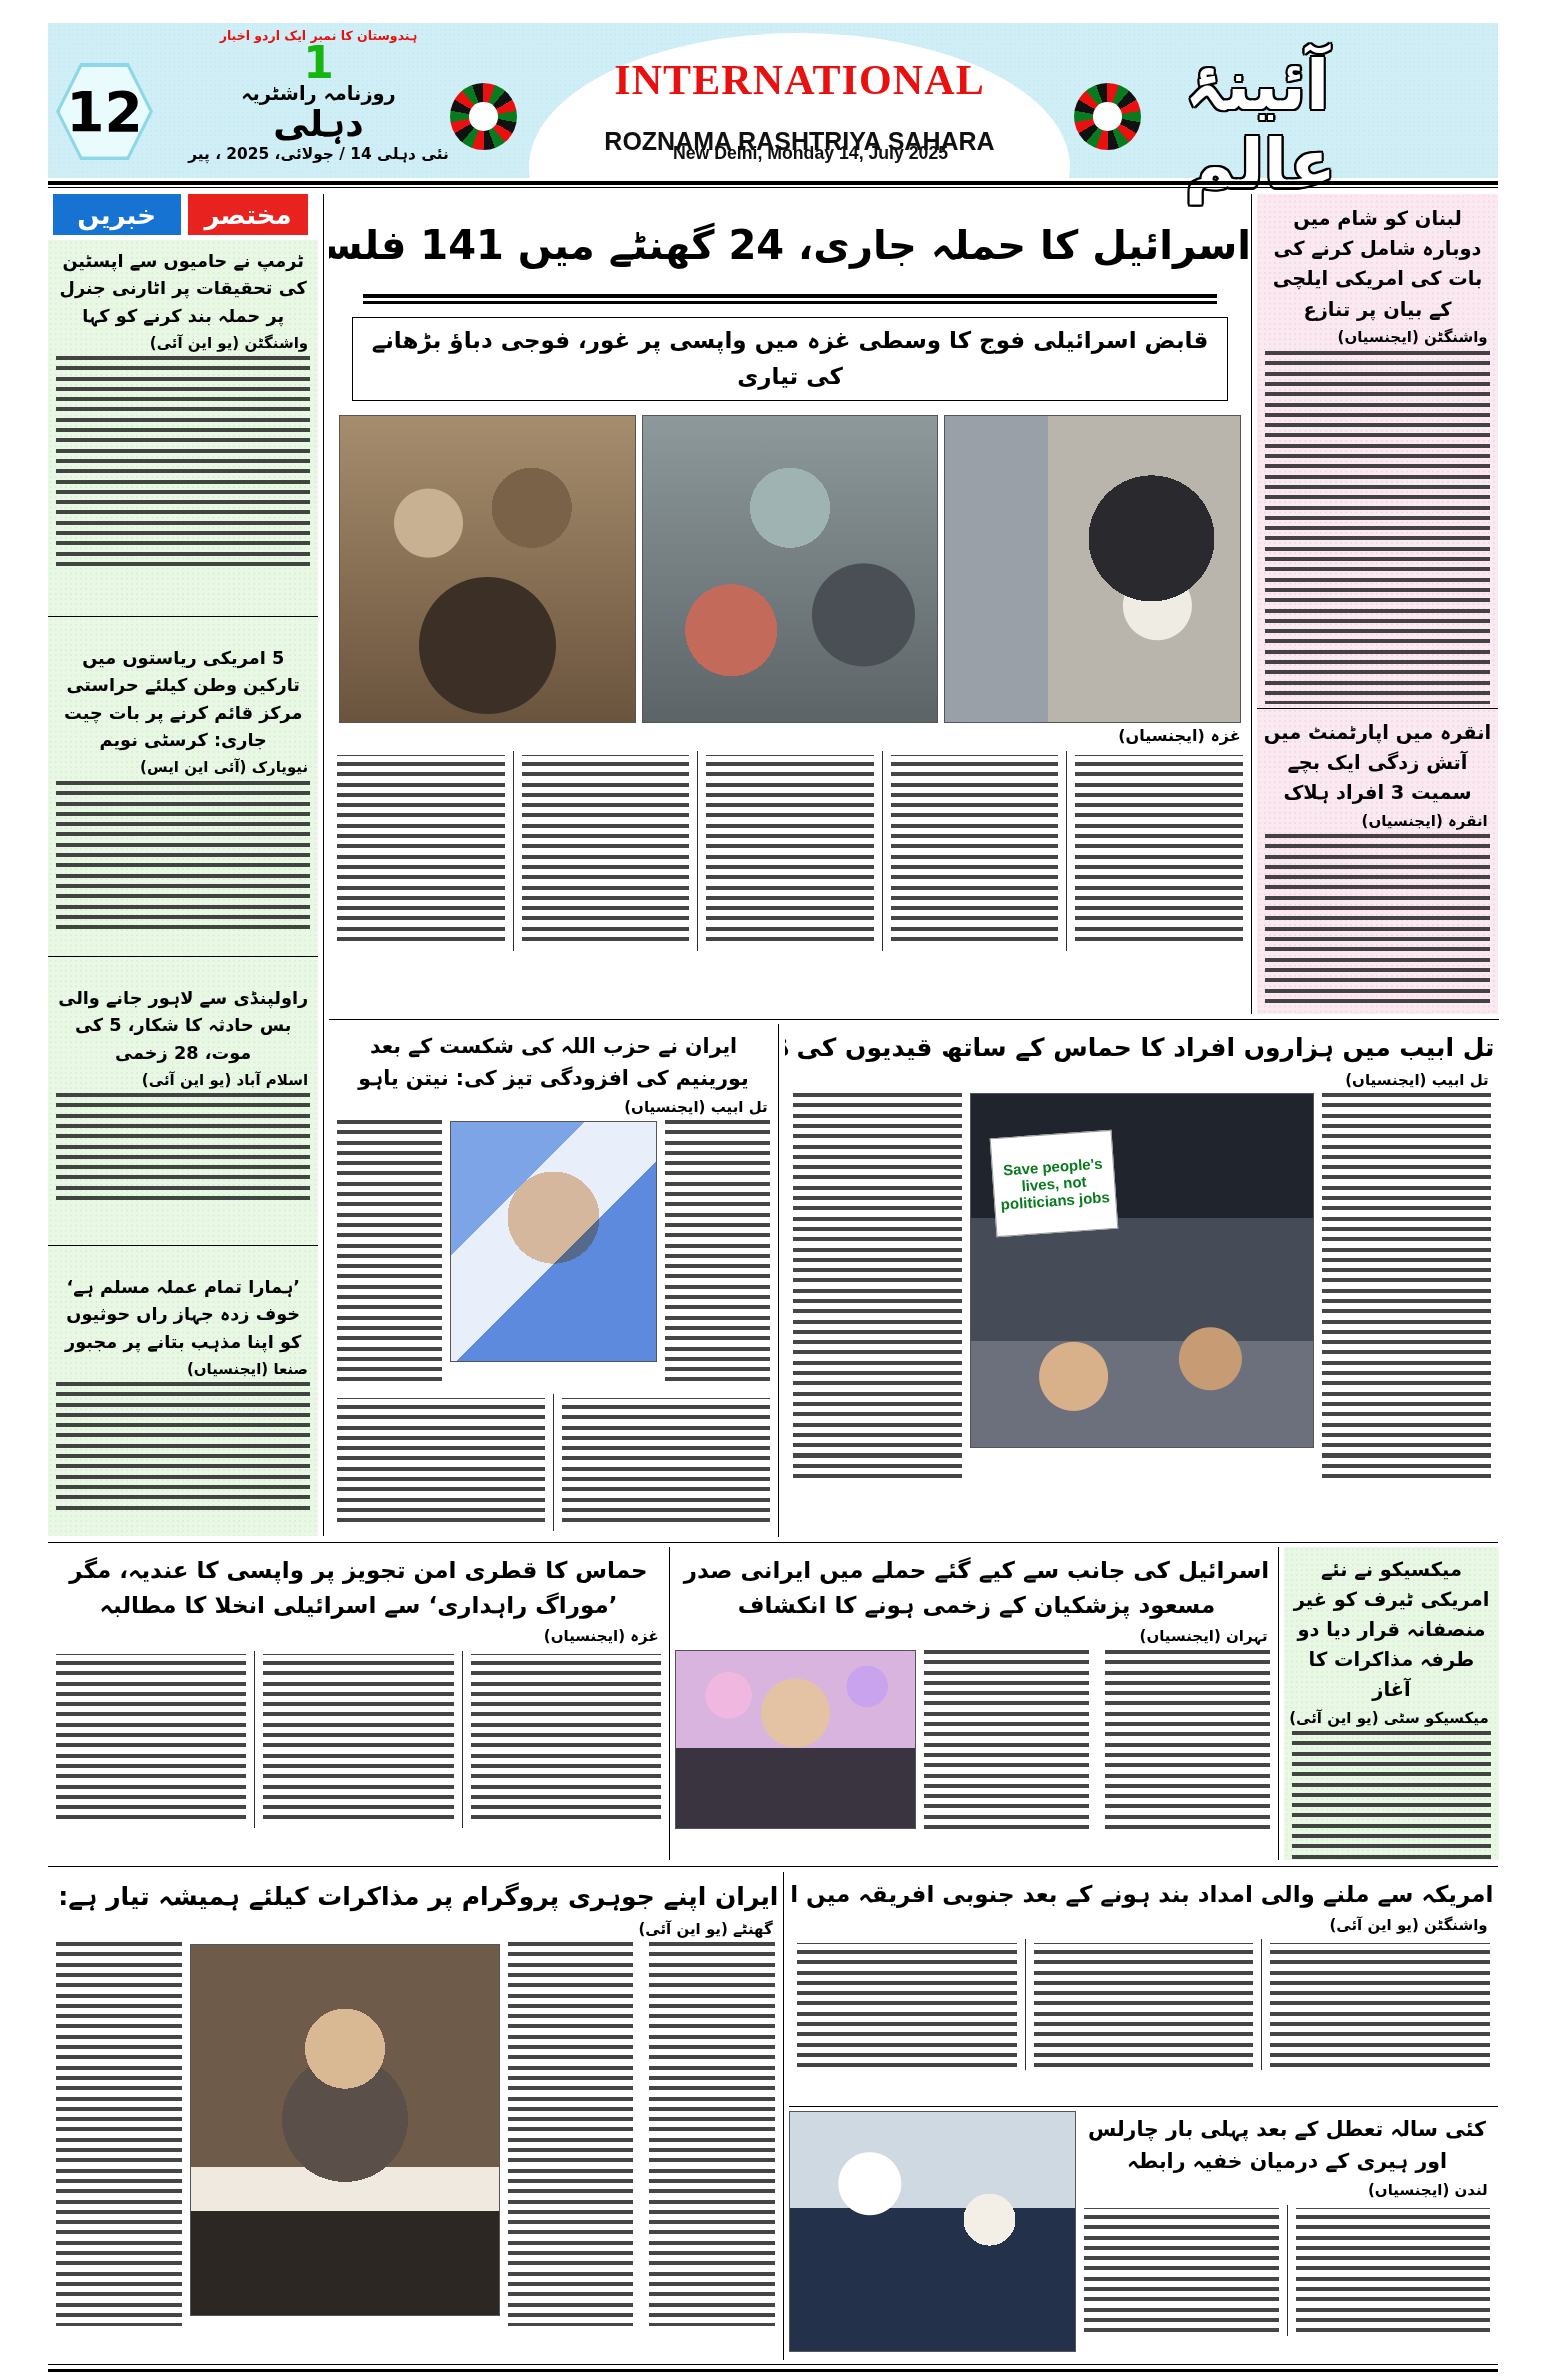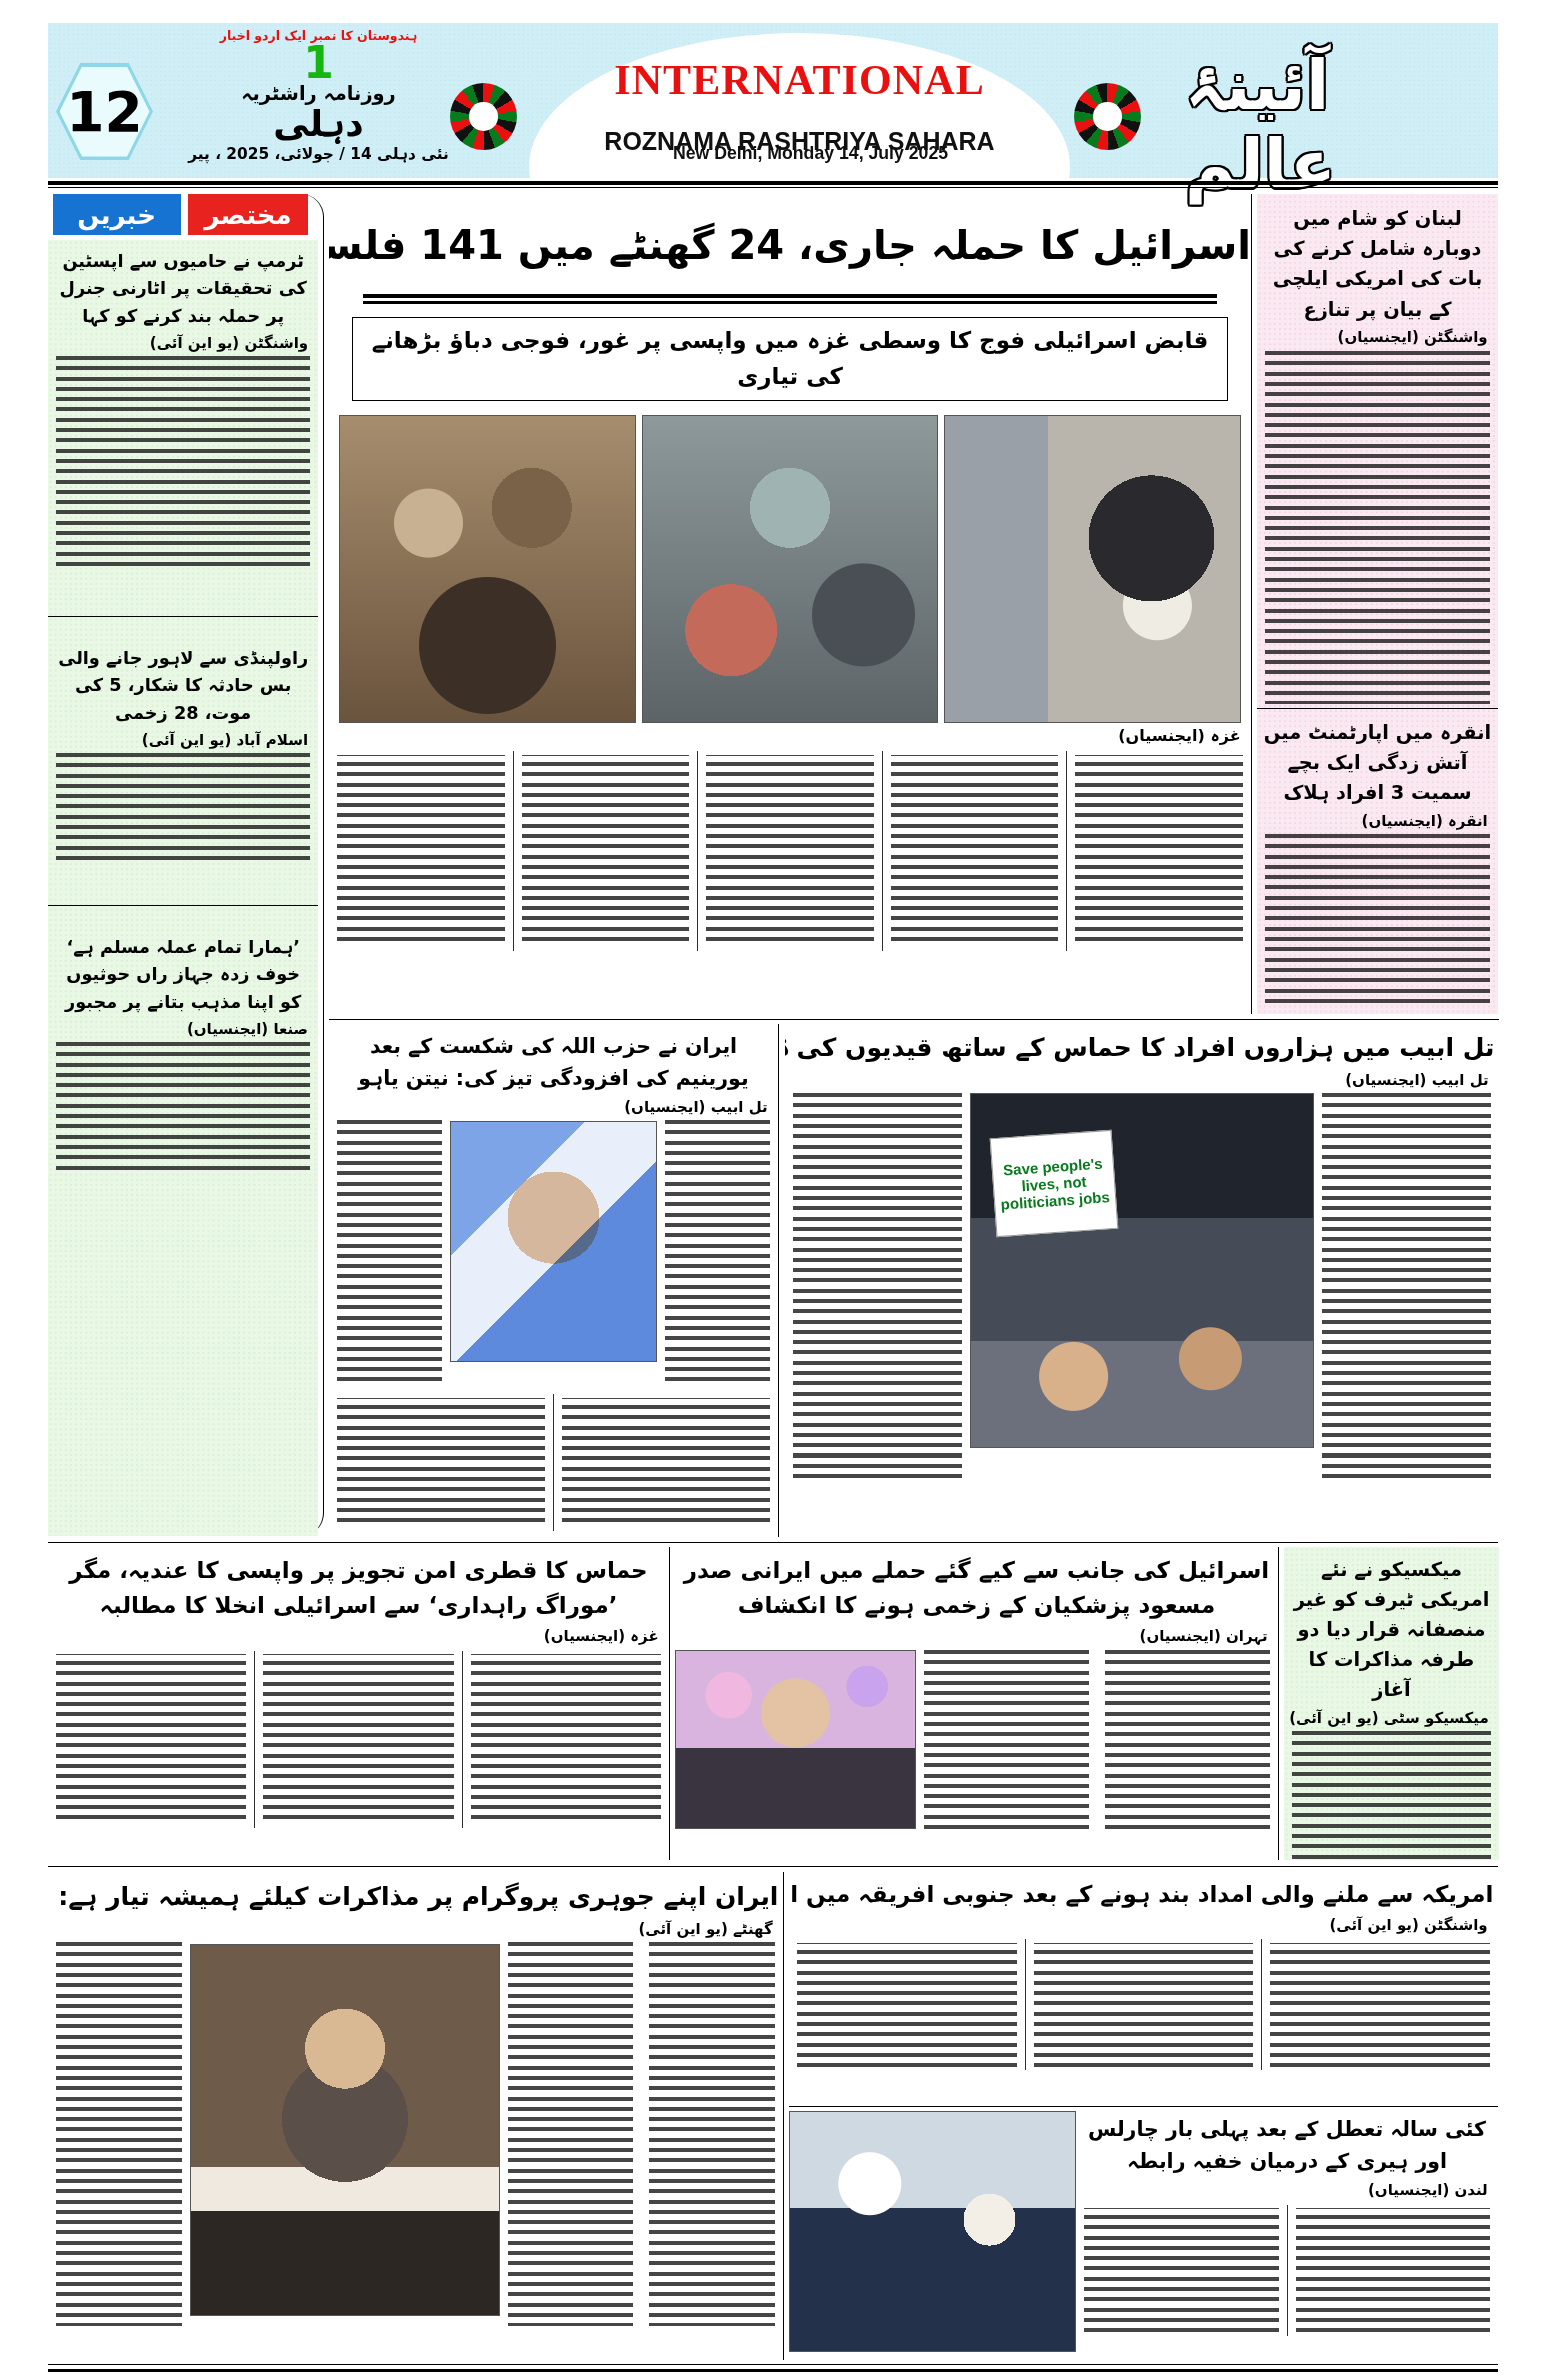--- a/index.html
+++ b/index.html
@@ -71,30 +71,35 @@
     <div class="starburst" style="left:402px;top:60px;"></div>
     <div class="starburst" style="left:1026px;top:60px;"></div>
     <div class="intl">INTERNATIONAL</div>
     <div class="paper-en">ROZNAMA RASHTRIYA SAHARA</div>
     <div class="dateline-en">New Delhi, Monday 14, July  2025</div>
     <div class="aina urdu">آئینۂ عالم</div>
   </div>
   <div class="abs rule" style="left:48px;top:181px;width:1450px;height:4px;"></div>
   <div class="abs rule" style="left:48px;top:187px;width:1450px;height:1.1px;"></div>
 
-  <div class="abs" style="left:48px;top:194px;width:275px;height:1342px;border-right:1.1px solid #000;border-radius:23px;">
+  <div class="abs" style="left:48px;top:194px;width:275px;height:1342px;border-right:1.1px solid #000;">
     <div style="position:relative;height:42px;">
       <div style="position:absolute;left:4.6px;top:0;width:128px;height:41px;background:#1673d2;color:#fff;display:flex;align-items:center;justify-content:center;font-weight:bold;font-size:26px;" class="urdu">خبریں</div>
       <div style="position:absolute;left:140px;top:0;width:120px;height:41px;background:#e8231f;color:#fff;display:flex;align-items:center;justify-content:center;font-weight:bold;font-size:26px;" class="urdu">مختصر</div>
     </div>
     <div class="greenbg" style="position:absolute;top:46px;left:0;right:4.6px;bottom:0;display:flex;flex-direction:column;gap:20px;">
       <div style="height:376px;border-bottom:1.1px solid #000;">
         <div class="hl" style="font-size:17.7px;padding:8px 5.7px 0;">ٹرمپ نے حامیوں سے اپسٹین کی تحقیقات پر اٹارنی جنرل پر حملہ بند کرنے کو کہا</div>
         <div class="byline">واشنگٹن (یو این آئی)</div>
         <div class="solo-tx" style="height:216px;"></div>
+      </div>
+      <div style="height:319px;border-bottom:1.1px solid #000;">
+        <div class="hl" style="font-size:17.7px;padding:8px 5.7px 0;">5 امریکی ریاستوں میں تارکین وطن کیلئے حراستی مرکز قائم کرنے پر بات چیت جاری: کرسٹی نویم</div>
+        <div class="byline">نیویارک (آئی این ایس)</div>
+        <div class="solo-tx" style="height:154px;"></div>
       </div>
       <div style="height:268px;border-bottom:1.1px solid #000;">
         <div class="hl" style="font-size:17.7px;padding:8px 5.7px 0;">راولپنڈی سے لاہور جانے والی بس حادثہ کا شکار، 5 کی موت، 28 زخمی</div>
         <div class="byline">اسلام آباد (یو این آئی)</div>
         <div class="solo-tx" style="height:108px;"></div>
       </div>
       <div style="flex:1;">
         <div class="hl" style="font-size:17.7px;padding:8px 5.7px 0;">’ہمارا تمام عملہ مسلم ہے‘ خوف زدہ جہاز راں حوثیوں کو اپنا مذہب بتانے پر مجبور</div>
         <div class="byline">صنعا (ایجنسیاں)</div>
         <div class="solo-tx" style="height:131px;"></div>

